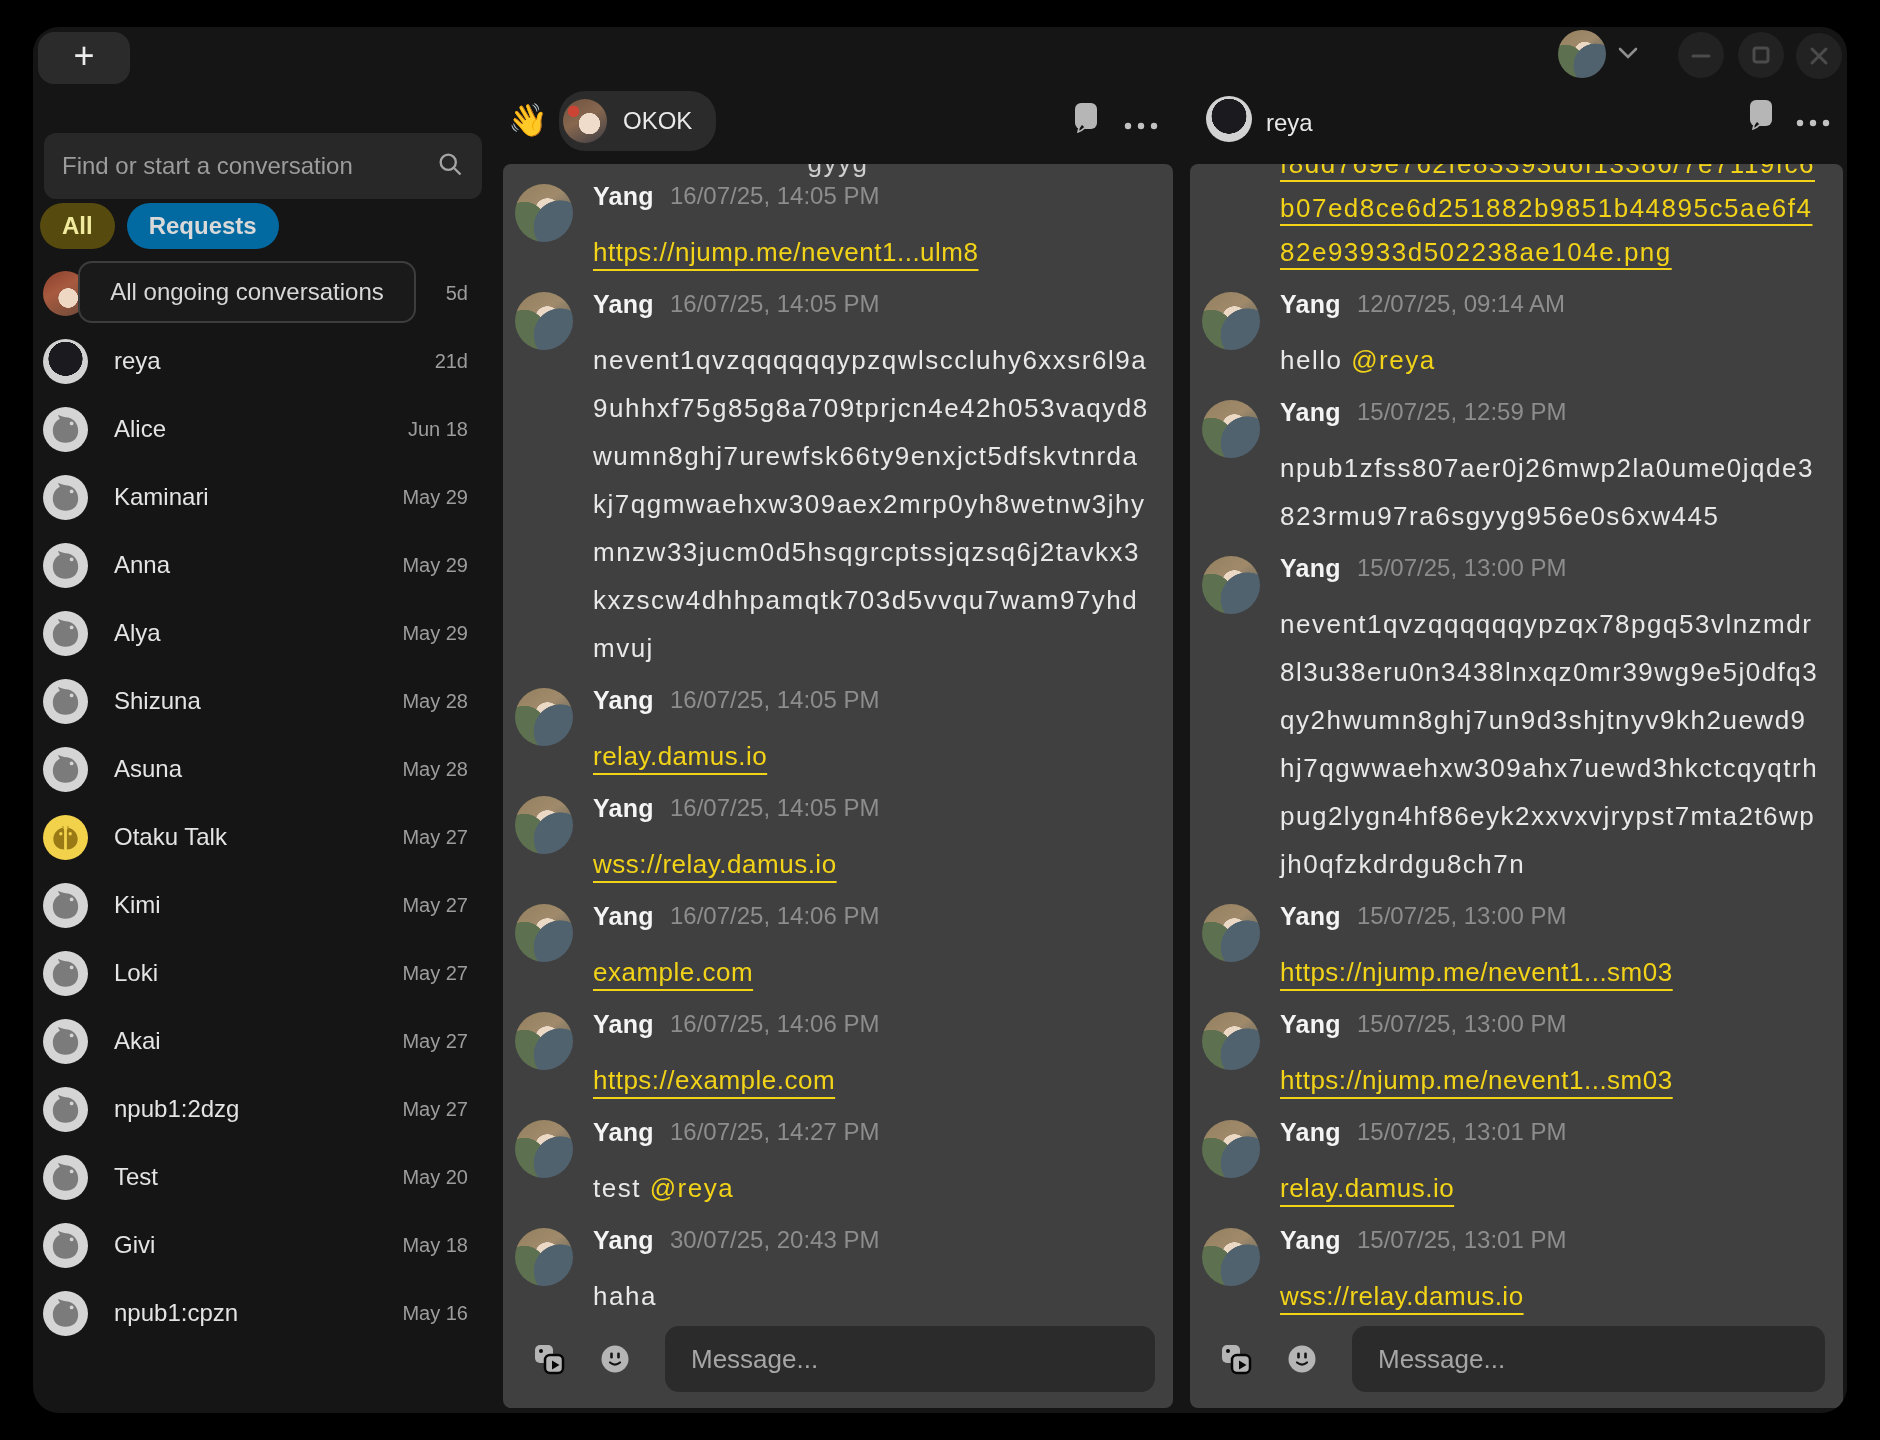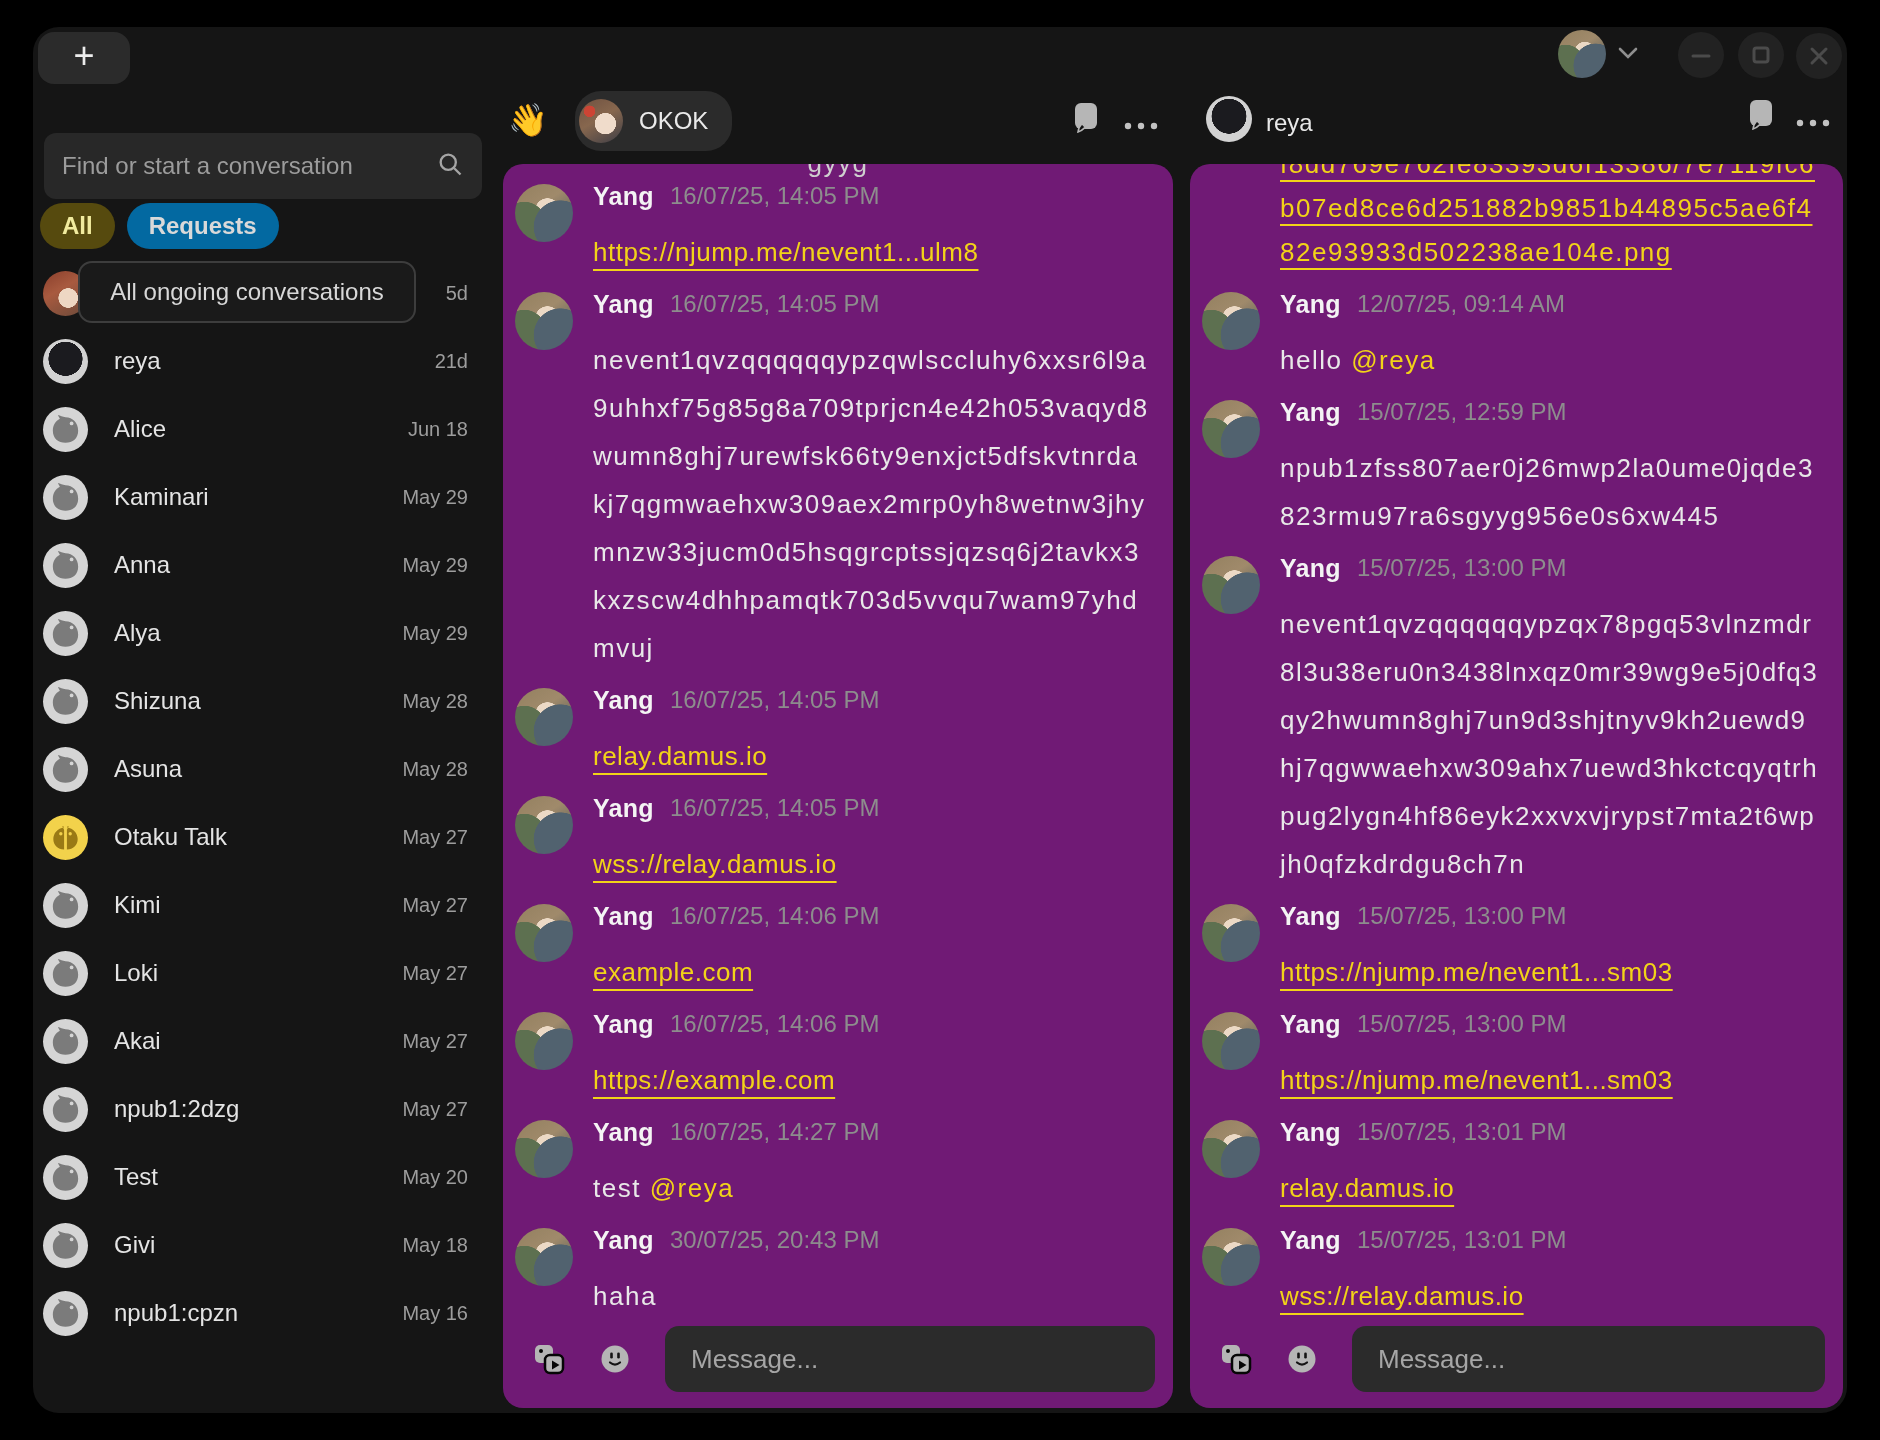--- a/index.html
+++ b/index.html
@@ -42,37 +42,37 @@
   .conv .avatar { width:45px; height:45px; }
   .conv-name { margin-left:26px; font-size:24px; color:#e4e4e4; white-space:nowrap; }
   .conv-date { position:absolute; right:35px; font-size:20px; color:#9d9d9d; }
   .tooltip { position:absolute; left:45px; top:234px; width:338px; height:62px;
              background:#1a1a1a; border:2px solid #3d3d3d; border-radius:14px;
              display:flex; align-items:center; justify-content:center;
              font-size:24px; color:#d8d8d8; z-index:5; }
 
   
   .wave { position:absolute; left:475px; top:74px; font-size:32px; }
-  .chat-pill { position:absolute; left:542px; top:64px; height:60px; border-radius:26px;
+  .chat-pill { position:absolute; left:526px; top:64px; height:60px; border-radius:26px;
                background:#2b2b2b; display:flex; align-items:center; gap:16px;
                padding:0 24px 0 4px; cursor:pointer; }
   .chat-pill .avatar { width:44px; height:44px; }
   .chat-pill span { font-size:24px; color:#eaeaea; }
   .hdr-avatar-right { position:absolute; left:1173px; top:69px; width:46px; height:46px; }
   .hdr-title-right { position:absolute; left:1233px; top:82px; font-size:24px; color:#e8e8e8; }
   .icon-note { position:absolute; cursor:pointer; background:none; border:none; }
   #note-left { left:1040px; top:74px; }
   #note-right { left:1715px; top:71px; }
   .icon-dots { position:absolute; cursor:pointer; background:none; border:none; }
   #dots-left { left:1090px; top:92px; }
   #dots-right { left:1762px; top:89px; }
 
   
-  .card { position:absolute; top:137px; height:1244px; background:#701a75;
-          border-radius:20px; overflow:hidden; }
+  .card { position:absolute; top:137px; height:1244px; background:#404040;
+          border-radius:8px; overflow:hidden; }
   .card-left { left:470px; width:670px; }
   .card-right { left:1157px; width:653px; }
   .msgs { position:absolute; left:12px; right:24px; top:0; }
   .card-left  .msgs { padding-top:18px; }
   .card-right .msgs { padding-top:126px; }
   .msg { display:flex; margin-bottom:14px; }
   .msg .avatar { width:58px; height:58px; margin-top:2px; }
   .msg-content { margin-left:20px; flex:1; min-width:0; }
   .msg-head { height:46px; display:flex; align-items:flex-start; gap:16px; }
   .msg-author { font-size:25px; font-weight:700; color:#f4f4f4; letter-spacing:.3px; }

